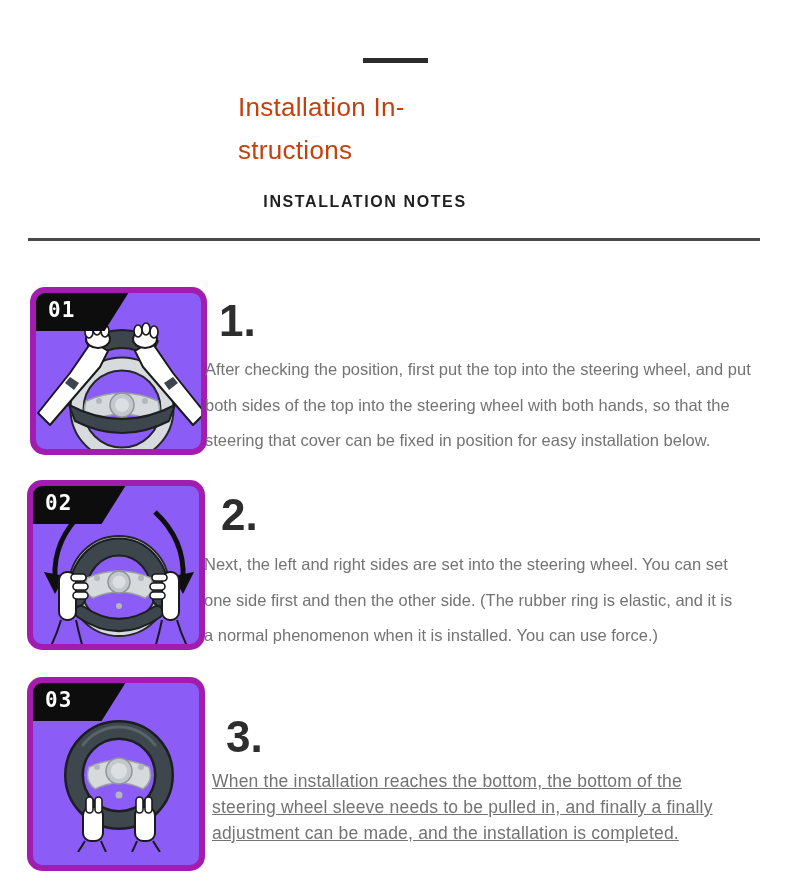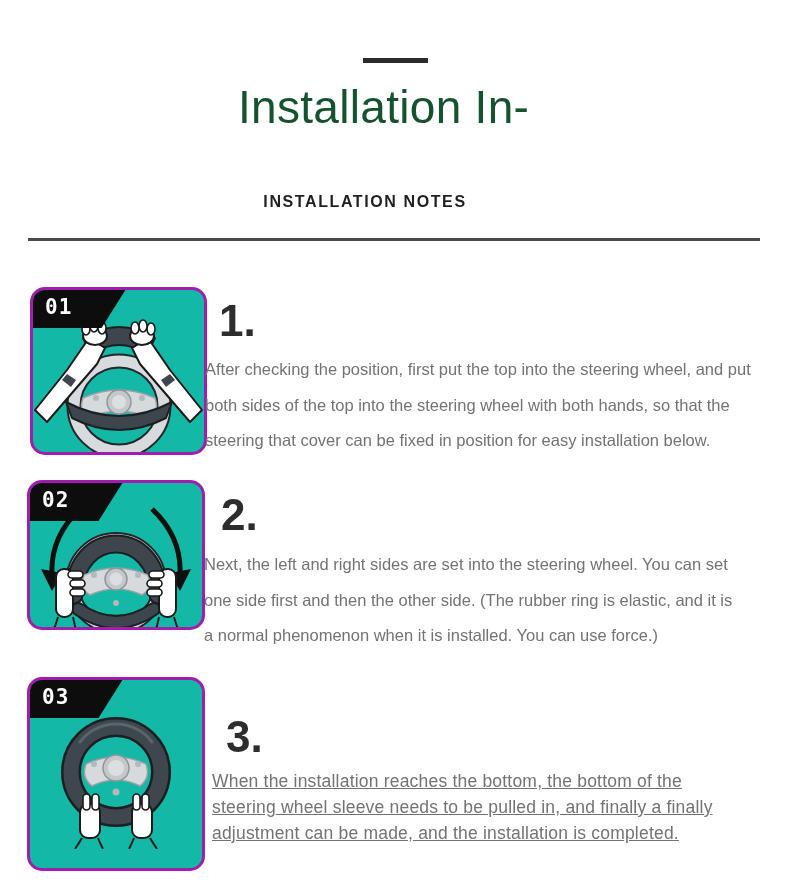--- a/index.html
+++ b/index.html
@@ -4,31 +4,31 @@
 <style>
   html,body { margin:0; padding:0; background:#ffffff; }
   .page {
     position:relative; width:790px; height:893px; margin:0 auto;
     background:#ffffff; overflow:hidden;
     font-family:"Liberation Sans", sans-serif;
   }
   .accent-bar { position:absolute; left:363px; top:58px; width:65px; height:5px; background:#2b2b2b; }
   .page-title {
     position:absolute; left:238px; top:86px; width:300px;
-    font-size:46px; line-height:43px; color:#14532d; letter-spacing:0.3px;
+    font-size:26px; line-height:43px; color:#c2410c; letter-spacing:0.3px;
   }
   .page-subtitle {
     position:absolute; left:0; top:193px; width:730px; text-align:center;
     font-size:16px; font-weight:bold; color:#1f1f1f; letter-spacing:1.6px;
   }
   .header-divider { position:absolute; left:28px; top:238px; width:732px; height:3px; background:#4a4a4a; }
 
   .frame {
-    position:absolute; box-sizing:border-box; background:#14b8a6;
-    border:3px solid #a21caf; border-radius:15px; overflow:hidden;padding-left:36px;
+    position:absolute; box-sizing:border-box; background:#8b5cf6;
+    border:6px solid #a21caf; border-radius:15px; overflow:hidden;padding-left:36px;
   }
   .badge {
     position:absolute; top:-1px; left:-1px; width:94px; height:39px;
     background:#0d0d0d; clip-path:polygon(0 0,100% 0,74% 100%,0 100%);
     color:#ffffff; font-family:"DejaVu Sans Mono", monospace; font-weight:bold;
     font-size:21px; line-height:37px; padding-left:13px; box-sizing:border-box;
     letter-spacing:1px; z-index:2;
   }
   .frame svg { position:absolute; left:0; top:0; }
 
@@ -38,20 +38,21 @@
   .lh-tight .line { font-size:17.5px; line-height:26px; white-space:nowrap; letter-spacing:0.2px;text-decoration:underline; }
 </style>
 </head>
 <body>
 
 <div class="page">
 
   <div class="accent-bar"></div>
   <div class="page-title">
     <div>Installation In-</div>
+    <div>structions</div>
   </div>
   <div class="page-subtitle">INSTALLATION NOTES</div>
   <div class="header-divider"></div>
 
   <div class="frame" style="left:30px; top:287px; width:177px; height:168px;">
     <div class="badge">01</div>
     <svg width="171" height="162" viewBox="0 0 171 162">
 
       <g>
         <circle cx="86" cy="116" r="45" fill="none" stroke="#23272a" stroke-width="15"></circle>
@@ -88,21 +89,21 @@
       </g>
     </svg>
   </div>
   <div class="step-number" style="left:219px; top:296px;">1.</div>
   <div class="step-text lh-wide" style="left:205px; top:352px; width:560px;">
     <div class="line">After checking the position, first put the top into the steering wheel, and put</div>
     <div class="line">both sides of the top into the steering wheel with both hands, so that the</div>
     <div class="line">steering that cover can be fixed in position for easy installation below.</div>
   </div>
 
-  <div class="frame" style="left:27px; top:480px; width:178px; height:150px;">
+  <div class="frame" style="left:27px; top:480px; width:178px; height:170px;">
     <div class="badge">02</div>
     <svg width="172" height="164" viewBox="0 0 172 164">
       <g>
         <circle cx="86" cy="100" r="44" fill="none" stroke="#23272a" stroke-width="14"></circle>
         <circle cx="86" cy="100" r="44" fill="none" stroke="#d8dbde" stroke-width="10"></circle>
       </g>
       <g>
         <path d="M44,112 C44,44 128,44 128,112" fill="none" stroke="#1c1f22" stroke-width="19" stroke-linecap="round"></path>
         <path d="M44,112 C44,44 128,44 128,112" fill="none" stroke="#3d464d" stroke-width="15" stroke-linecap="round"></path>
       </g>

